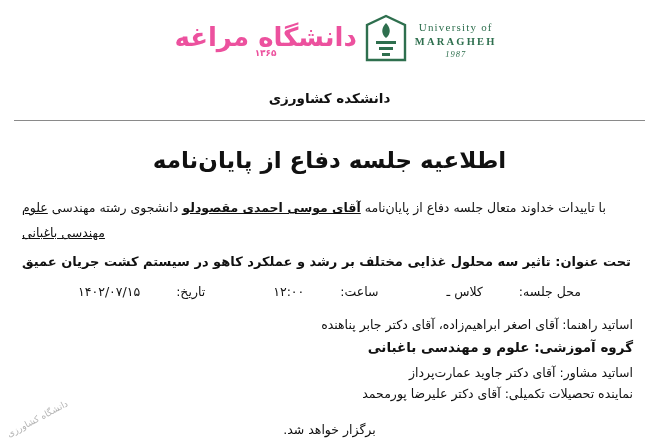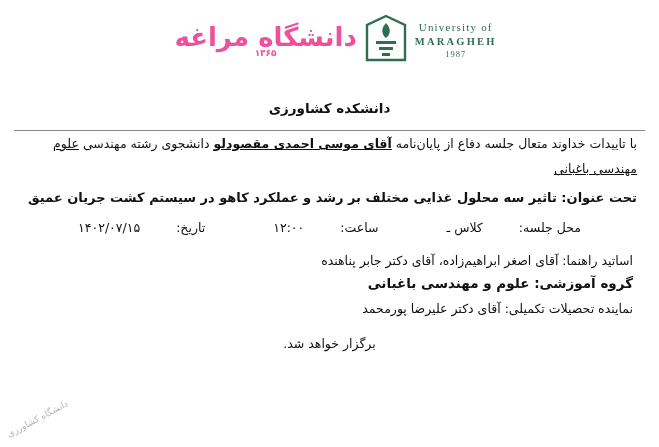--- a/index.html
+++ b/index.html
@@ -41,21 +41,21 @@
   .logo-latin {
     text-align: center;
     color: #2e6f4e;
     line-height: 1.25;
     font-size: 9px;
     letter-spacing: 1.2px;
     font-family: "Liberation Serif", serif;
   }
   .logo-latin .l1 { font-size: 11px; }
   .logo-latin .l2 { font-size: 10.5px; font-weight: bold; letter-spacing: 2.2px;}
-  .logo-latin .l3 { font-size: 8.5px; letter-spacing: 1px; margin-top: 1px;}
+  .logo-latin .l3 { font-size: 8.5px; letter-spacing: 1px; margin-top: 1px; font-style: italic;}
 
   .logo-mark {
     width: 46px;
     height: 52px;
     position: relative;
   }
   .logo-mark svg { display: block; }
 
   .logo-fa {
     color: #ec4899;
@@ -73,21 +73,21 @@
     margin-top: -4px;
     letter-spacing: 0;
   }
 
   
   .faculty {
     text-align: center;
     font-size: 13.5px;
     font-weight: bold;
     color: #111;
-    margin-top: 20px;
+    margin-top: 10px;
     margin-bottom: 14px;
   }
 
   .rule {
     border: none;
     border-top: 1px solid #8a8a8a;
     margin: 0 14px;
   }
 
   
@@ -100,21 +100,21 @@
     letter-spacing: 0px;
   }
 
   
   .body-block {
     padding: 0 22px;
     font-size: 12.5px;
     line-height: 2.0;
   }
   .line {
-    text-align: right;
+    text-align: left;
     margin-bottom: 4px;
   }
   .line.bold { font-weight: bold; font-size: 13px; }
 
   .u-name {
     text-decoration: underline;
     font-weight: bold;
   }
   .u-field {
     text-decoration: underline;
@@ -190,20 +190,21 @@
         <span>دانشگاه مراغه</span>
         <span class="sub">۱۳۶۵</span>
       </div>
     </div>
   </div>
 
   <div class="faculty">دانشکده کشاورزی</div>
 
   <hr class="rule">
 
+  <div class="doc-title">اطلاعیه جلسه دفاع از پایان‌نامه</div>
 
   <div class="body-block">
 
     <div class="line">
       <span>با تاییدات خداوند متعال جلسه دفاع از پایان‌نامه</span>
       <span class="u-name">آقای موسی احمدی مقصودلو</span>
       <span>دانشجوی رشته مهندسی</span>
       <span class="u-field">علوم مهندسی باغبانی</span>
     </div>
 
@@ -223,20 +224,21 @@
       </span>
       <span>
         <span>تاریخ:</span>
         <span>۱۴۰۲/۰۷/۱۵</span>
       </span>
     </div>
 
     <div class="right-block">
       <div class="r-line">اساتید راهنما: آقای اصغر ابراهیم‌زاده، آقای دکتر جابر پناهنده</div>
       <div class="r-line head">گروه آموزشی: علوم و مهندسی باغبانی</div>
+      <div class="r-line">اساتید مشاور: آقای دکتر جاوید عمارت‌پرداز</div>
       <div class="r-line">نماینده تحصیلات تکمیلی: آقای دکتر علیرضا پورمحمد</div>
     </div>
 
     <div class="closing">برگزار خواهد شد.</div>
 
   </div>
 
   <div class="watermark">دانشگاه کشاورزی</div>
 </div>
 

